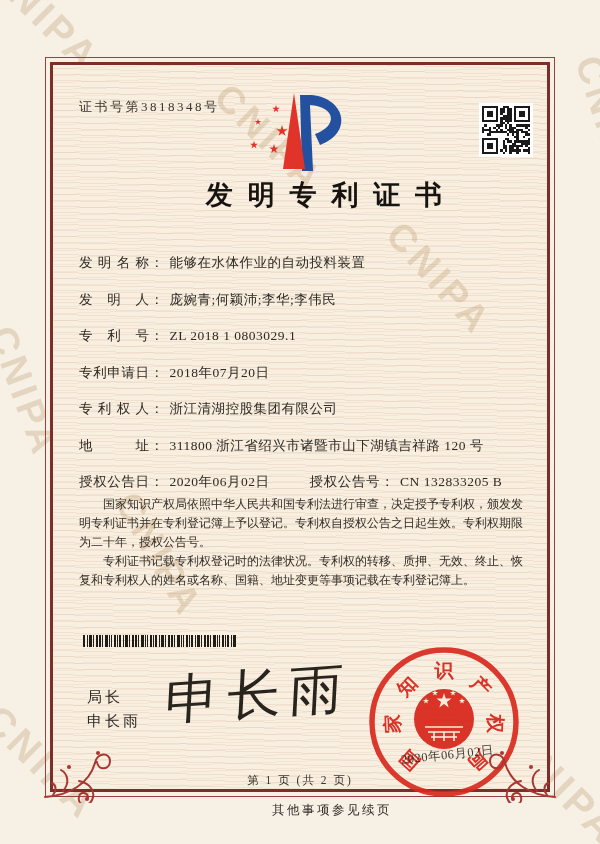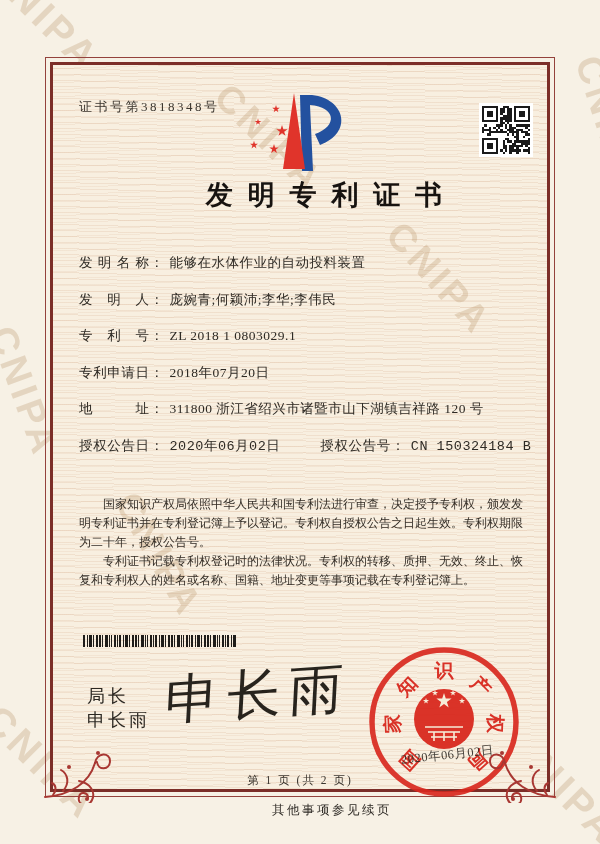--- a/index.html
+++ b/index.html
@@ -45,30 +45,30 @@
   }
   
   .fields{left:26px;top:189px;right:20px;}
   .frow{height:36.5px;font-size:13.5px;white-space:nowrap;}
   .flabel{
     display:inline-block;width:70px;text-align:justify;text-align-last:justify;
     vertical-align:top;
   }
   .fcolon{display:inline-block;margin:0 6px 0 1px;}
   .fvalue{letter-spacing:0.5px;}
-  .grant-row{display:flex;font-family:Liberation Mono, monospace;}
+  .grant-row{display:flex;}
   .grant-no-pair{margin-left:40px;}
   
   .paras{left:26px;top:430px;width:444px;font-size:12px;line-height:19px;text-align:justify;color:#332d26;}
   .paras p{margin:0;text-indent:2em;}
   
   .barcode{left:30px;top:570px;width:157px;height:12px;}
   .barcode svg{display:block;width:100%;height:100%;}
   
-  .director{left:34px;top:620px;font-size:18px;line-height:24px;letter-spacing:3px;color:#2c2822;font-family:Liberation Mono, monospace;}
+  .director{left:34px;top:620px;font-size:15px;line-height:24px;letter-spacing:3px;color:#2c2822;}
   .signature{
     left:112px;top:592px;width:230px;
     font-size:54px;letter-spacing:8px;color:#17130e;
     transform:rotate(-4deg) skewX(-7deg);opacity:.92;white-space:nowrap;
   }
   
   .seal{left:306px;top:572px;width:170px;height:170px;}
   .seal svg{display:block;width:100%;height:100%;}
   
   .page-info{left:0;top:708px;width:100%;text-align:center;font-size:11.5px;letter-spacing:2px;color:#3a352e;}
@@ -280,28 +280,31 @@
     <div class="frow">
       <span class="flabel">发明人</span><span class="fcolon">：</span><span class="fvalue">庞婉青;何颖沛;李华;李伟民</span>
     </div>
     <div class="frow">
       <span class="flabel">专利号</span><span class="fcolon">：</span><span class="fvalue">ZL 2018 1 0803029.1</span>
     </div>
     <div class="frow">
       <span class="flabel">专利申请日</span><span class="fcolon">：</span><span class="fvalue">2018年07月20日</span>
     </div>
     <div class="frow">
+      <span class="flabel">专利权人</span><span class="fcolon">：</span><span class="fvalue">浙江清湖控股集团有限公司</span>
+    </div>
+    <div class="frow">
       <span class="flabel">地址</span><span class="fcolon">：</span><span class="fvalue">311800 浙江省绍兴市诸暨市山下湖镇吉祥路 120 号</span>
     </div>
     <div class="frow grant-row">
       <span>
         <span class="flabel">授权公告日</span><span class="fcolon">：</span><span class="fvalue">2020年06月02日</span>
       </span>
       <span class="grant-no-pair">
-        <span class="flabel">授权公告号</span><span class="fcolon">：</span><span class="fvalue">CN 150324184 B</span>
+        <span class="flabel">授权公告号</span><span class="fcolon">：</span><span class="fvalue">CN 132833205 B</span>
       </span>
     </div>
   </div>
 
   <div class="paras">
     <p>国家知识产权局依照中华人民共和国专利法进行审查，决定授予专利权，颁发发明专利证书并在专利登记簿上予以登记。专利权自授权公告之日起生效。专利权期限为二十年，授权公告号。</p>
     <p>专利证书记载专利权登记时的法律状况。专利权的转移、质押、无效、终止、恢复和专利权人的姓名或名称、国籍、地址变更等事项记载在专利登记簿上。</p>
   </div>
 
   <div class="barcode">

